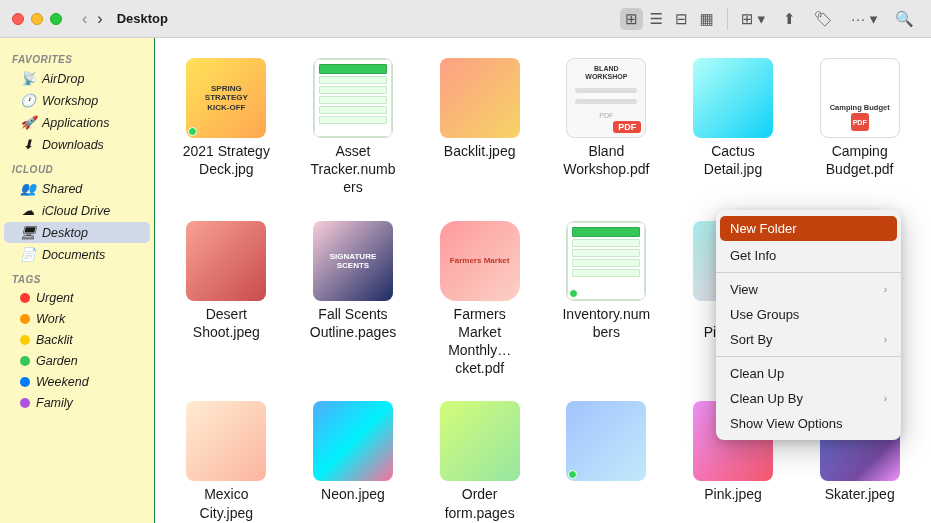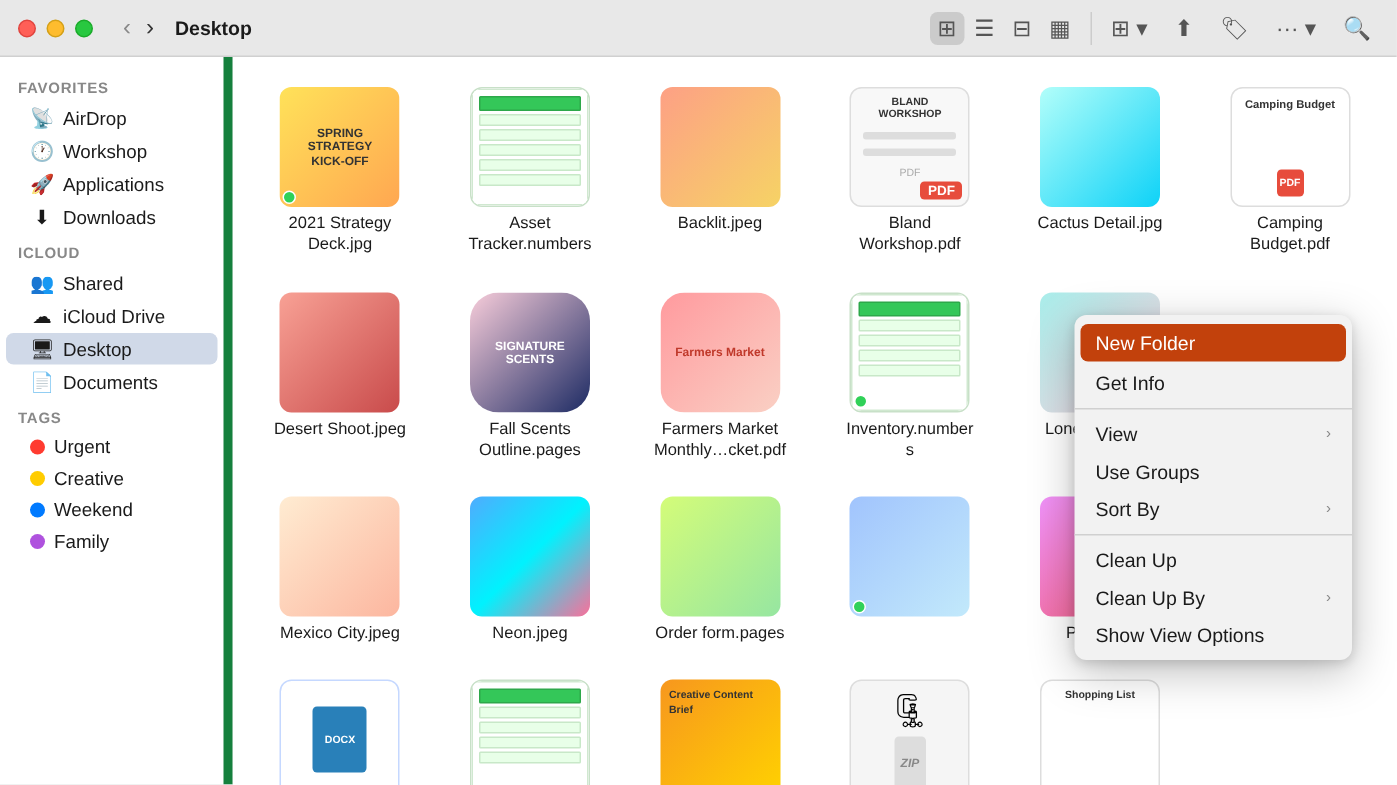--- a/index.html
+++ b/index.html
@@ -91,24 +91,25 @@
     .main-layout {
       display: flex;
       flex: 1;
       overflow: hidden;
     }
 
     
     .sidebar {
       width: 155px;
       min-width: 155px;
-      background: #ffffff;
-      border-right: 6px solid #15803d;
+      background: #fef9c3;
+      border-right: 1px solid #15803d;
       overflow-y: auto;
       padding: 8px 0;
+      font-style: italic;
     }
     .sidebar-section-label {
       font-size: 10px;
       font-weight: 700;
       color: #888;
       text-transform: uppercase;
       letter-spacing: 0.5px;
       padding: 8px 12px 2px 12px;
     }
     .sidebar-item {
@@ -172,21 +173,21 @@
       border-radius: 8px;
       display: flex;
       align-items: center;
       justify-content: center;
       position: relative;
       overflow: hidden;
       flex-shrink: 0;
     }
 
     .file-name {
-      font-size: 11px;
+      font-size: 14px;
       color: #1a1a1a;
       text-align: center;
       margin-top: 4px;
       max-width: 90px;
       word-break: break-word;
       line-height: 1.3;
     }
 
     .green-dot {
       width: 9px;
@@ -386,22 +387,30 @@
       <span class="sidebar-label">Documents</span>
     </div>
 
     <div class="sidebar-section-label">Tags</div>
 
     <div class="sidebar-item">
       <span class="tag-dot" style="background:#ff3b30"></span>
       <span class="sidebar-label">Urgent</span>
     </div>
     <div class="sidebar-item">
+      <span class="tag-dot" style="background:#ff9500"></span>
+      <span class="sidebar-label">Work</span>
+    </div>
+    <div class="sidebar-item">
       <span class="tag-dot" style="background:#ffcc00"></span>
-      <span class="sidebar-label">Creative</span>
+      <span class="sidebar-label">Backlit</span>
+    </div>
+    <div class="sidebar-item">
+      <span class="tag-dot" style="background:#34c759"></span>
+      <span class="sidebar-label">Garden</span>
     </div>
     <div class="sidebar-item">
       <span class="tag-dot" style="background:#007aff"></span>
       <span class="sidebar-label">Weekend</span>
     </div>
     <div class="sidebar-item">
       <span class="tag-dot" style="background:#af52de"></span>
       <span class="sidebar-label">Family</span>
     </div>
   </div>
@@ -448,39 +457,39 @@
         <span class="file-name">Bland Workshop.pdf</span>
       </div>
 
       <div class="file-item">
         <div class="file-thumb" style="background:linear-gradient(135deg,#b2fefa,#0ed2f7); border-radius:8px;">
         </div>
         <span class="file-name">Cactus Detail.jpg</span>
       </div>
 
       <div class="file-item">
-        <div class="file-thumb thumb-pdf" style="display:flex; flex-direction:column; align-items:center; justify-content:space-between; padding:6px; background:#fff; border:1px solid #ddd;">
+        <div class="file-thumb thumb-pdf" style="display:flex; flex-direction:column; align-items:center; justify-content:flex-end; padding:6px; background:#fff; border:1px solid #ddd;">
           <div style="font-size:7.5px; font-weight:600; color:#333; text-align:center; line-height:1.3;">Camping Budget</div>
           <div style="display:flex; gap:2px; align-items:center;">
             <div style="width:18px; height:18px; background:#e74c3c; border-radius:3px; display:flex; align-items:center; justify-content:center;">
               <span style="font-size:7px; color:white; font-weight:700;">PDF</span>
             </div>
           </div>
         </div>
         <span class="file-name">Camping Budget.pdf</span>
       </div>
 
       <div class="file-item">
         <div class="file-thumb" style="background:linear-gradient(135deg,#f8a195,#c94b4b); border-radius:8px;">
         </div>
         <span class="file-name">Desert Shoot.jpeg</span>
       </div>
 
       <div class="file-item">
-        <div class="file-thumb" style="border-radius:19px; overflow:hidden;">
+        <div class="file-thumb" style="border-radius:8px; overflow:hidden;">
           <div class="signature-scents">SIGNATURE SCENTS</div>
         </div>
         <span class="file-name">Fall Scents Outline.pages</span>
       </div>
 
       <div class="file-item">
         <div class="file-thumb" style="border-radius:16px; overflow:hidden;">
           <div class="farmers-market">Farmers Market</div>
         </div>
         <span class="file-name">Farmers Market Monthly…cket.pdf</span>

